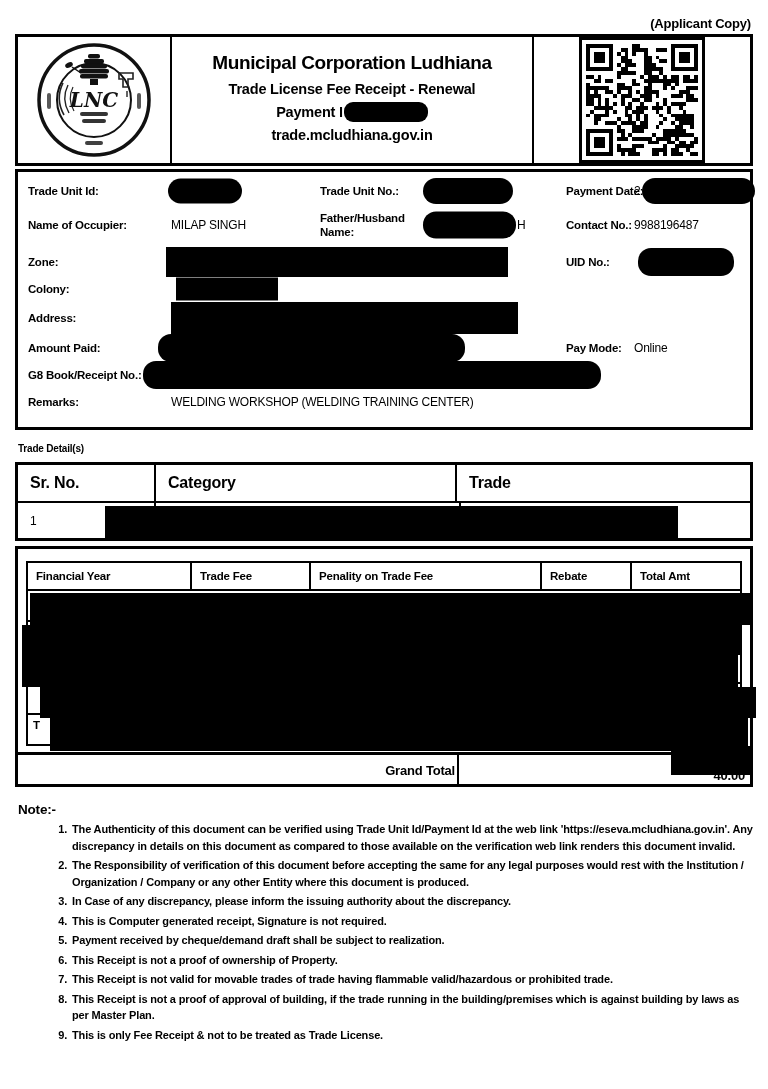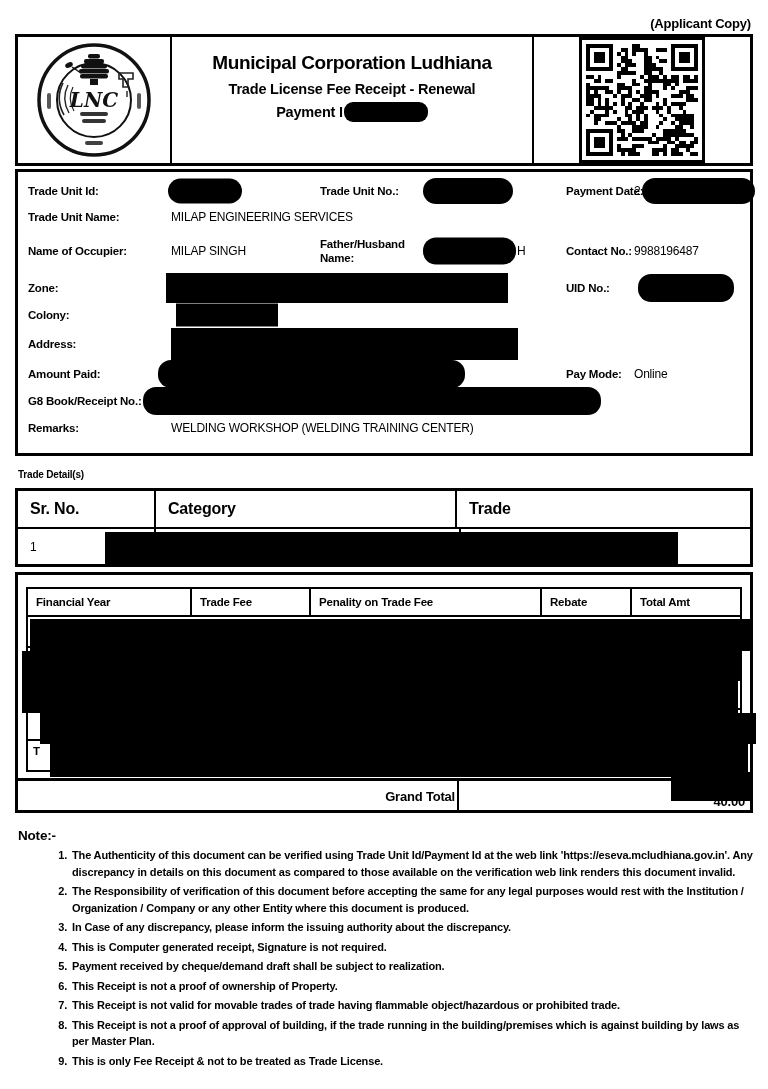--- a/index.html
+++ b/index.html
@@ -108,20 +108,21 @@
         <rect x="47" y="78" width="24" height="4" rx="2" fill="#111" opacity="0.85"></rect>
         <rect x="50" y="100" width="18" height="4" rx="2" fill="#111" opacity="0.8"></rect>
         <rect x="12" y="52" width="4" height="16" rx="2" fill="#111" opacity="0.7"></rect>
         <rect x="102" y="52" width="4" height="16" rx="2" fill="#111" opacity="0.7"></rect>
       </svg>
     </div>
     <div class="hb-center">
       <div class="org-name">Municipal Corporation Ludhiana</div>
       <div class="doc-title">Trade License Fee Receipt - Renewal</div>
       <div class="payment-line"><span>Payment I</span><span class="inline-bar"></span></div>
+      <div class="website">trade.mcludhiana.gov.in</div>
     </div>
     <div class="hb-qr">
       <div class="qr-frame">
         <svg id="qr" width="112" height="112" viewBox="0 0 29 29" shape-rendering="crispEdges">
             <g fill="#000">
               <rect x="12" y="0" width="1" height="1"></rect>
               <rect x="13" y="0" width="1" height="1"></rect>
               <rect x="9" y="1" width="1" height="1"></rect>
               <rect x="10" y="1" width="1" height="1"></rect>
               <rect x="12" y="1" width="1" height="1"></rect>
@@ -460,24 +461,20 @@
   <div class="fields-box">
     <div class="frow" style="height:27px">
       <span class="flabel c1l">Trade Unit Id:</span>
       <div class="bar rnd" style="left:150px;width:74px;height:25px"></div>
       <span class="flabel c2l">Trade Unit No.:</span>
       <div class="bar rnd" style="left:405px;width:90px;height:26px"></div>
       <span class="flabel c3l">Payment Date:</span>
       <span class="fvalue c3v">2</span>
       <div class="bar rnd" style="left:624px;width:113px;height:26px"></div>
     </div>
-    <div class="frow" style="height:26px">
-      <span class="flabel c1l">Trade Unit Name:</span>
-      <span class="fvalue" style="left:153px">MILAP ENGINEERING SERVICES</span>
-    </div>
     <div class="frow" style="height:42px">
       <span class="flabel c1l">Name of Occupier:</span>
       <span class="fvalue" style="left:153px">MILAP SINGH</span>
       <span class="flabel c2l wrap2">Father/Husband Name:</span>
       <div class="bar rnd" style="left:405px;width:93px;height:27px"></div>
       <span class="fvalue" style="left:499px">H</span>
       <span class="flabel c3l">Contact No.:</span>
       <span class="fvalue c3v">9988196487</span>
     </div>
     <div class="frow" style="height:31px">
@@ -564,19 +561,19 @@
   </div>
 
   <div class="note-title">Note:-</div>
   <ol class="notes">
     <li>The Authenticity of this document can be verified using Trade Unit Id/Payment Id at the web link 'https://eseva.mcludhiana.gov.in'. Any discrepancy in details on this document as compared to those available on the verification web link renders this document invalid.</li>
     <li>The Responsibility of verification of this document before accepting the same for any legal purposes would rest with the Institution / Organization / Company or any other Entity where this document is produced.</li>
     <li>In Case of any discrepancy, please inform the issuing authority about the discrepancy.</li>
     <li>This is Computer generated receipt, Signature is not required.</li>
     <li>Payment received by cheque/demand draft shall be subject to realization.</li>
     <li>This Receipt is not a proof of ownership of Property.</li>
-    <li>This Receipt is not valid for movable trades of trade having flammable object/hazardous or prohibited trade.</li>
+    <li>This Receipt is not valid for movable trades of trade having flammable valid/hazardous or prohibited trade.</li>
     <li>This Receipt is not a proof of approval of building, if the trade running in the building/premises which is against building by laws as per Master Plan.</li>
     <li>This is only Fee Receipt &amp; not to be treated as Trade License.</li>
 
   </ol>
 
 </div>
 
 </body></html>

